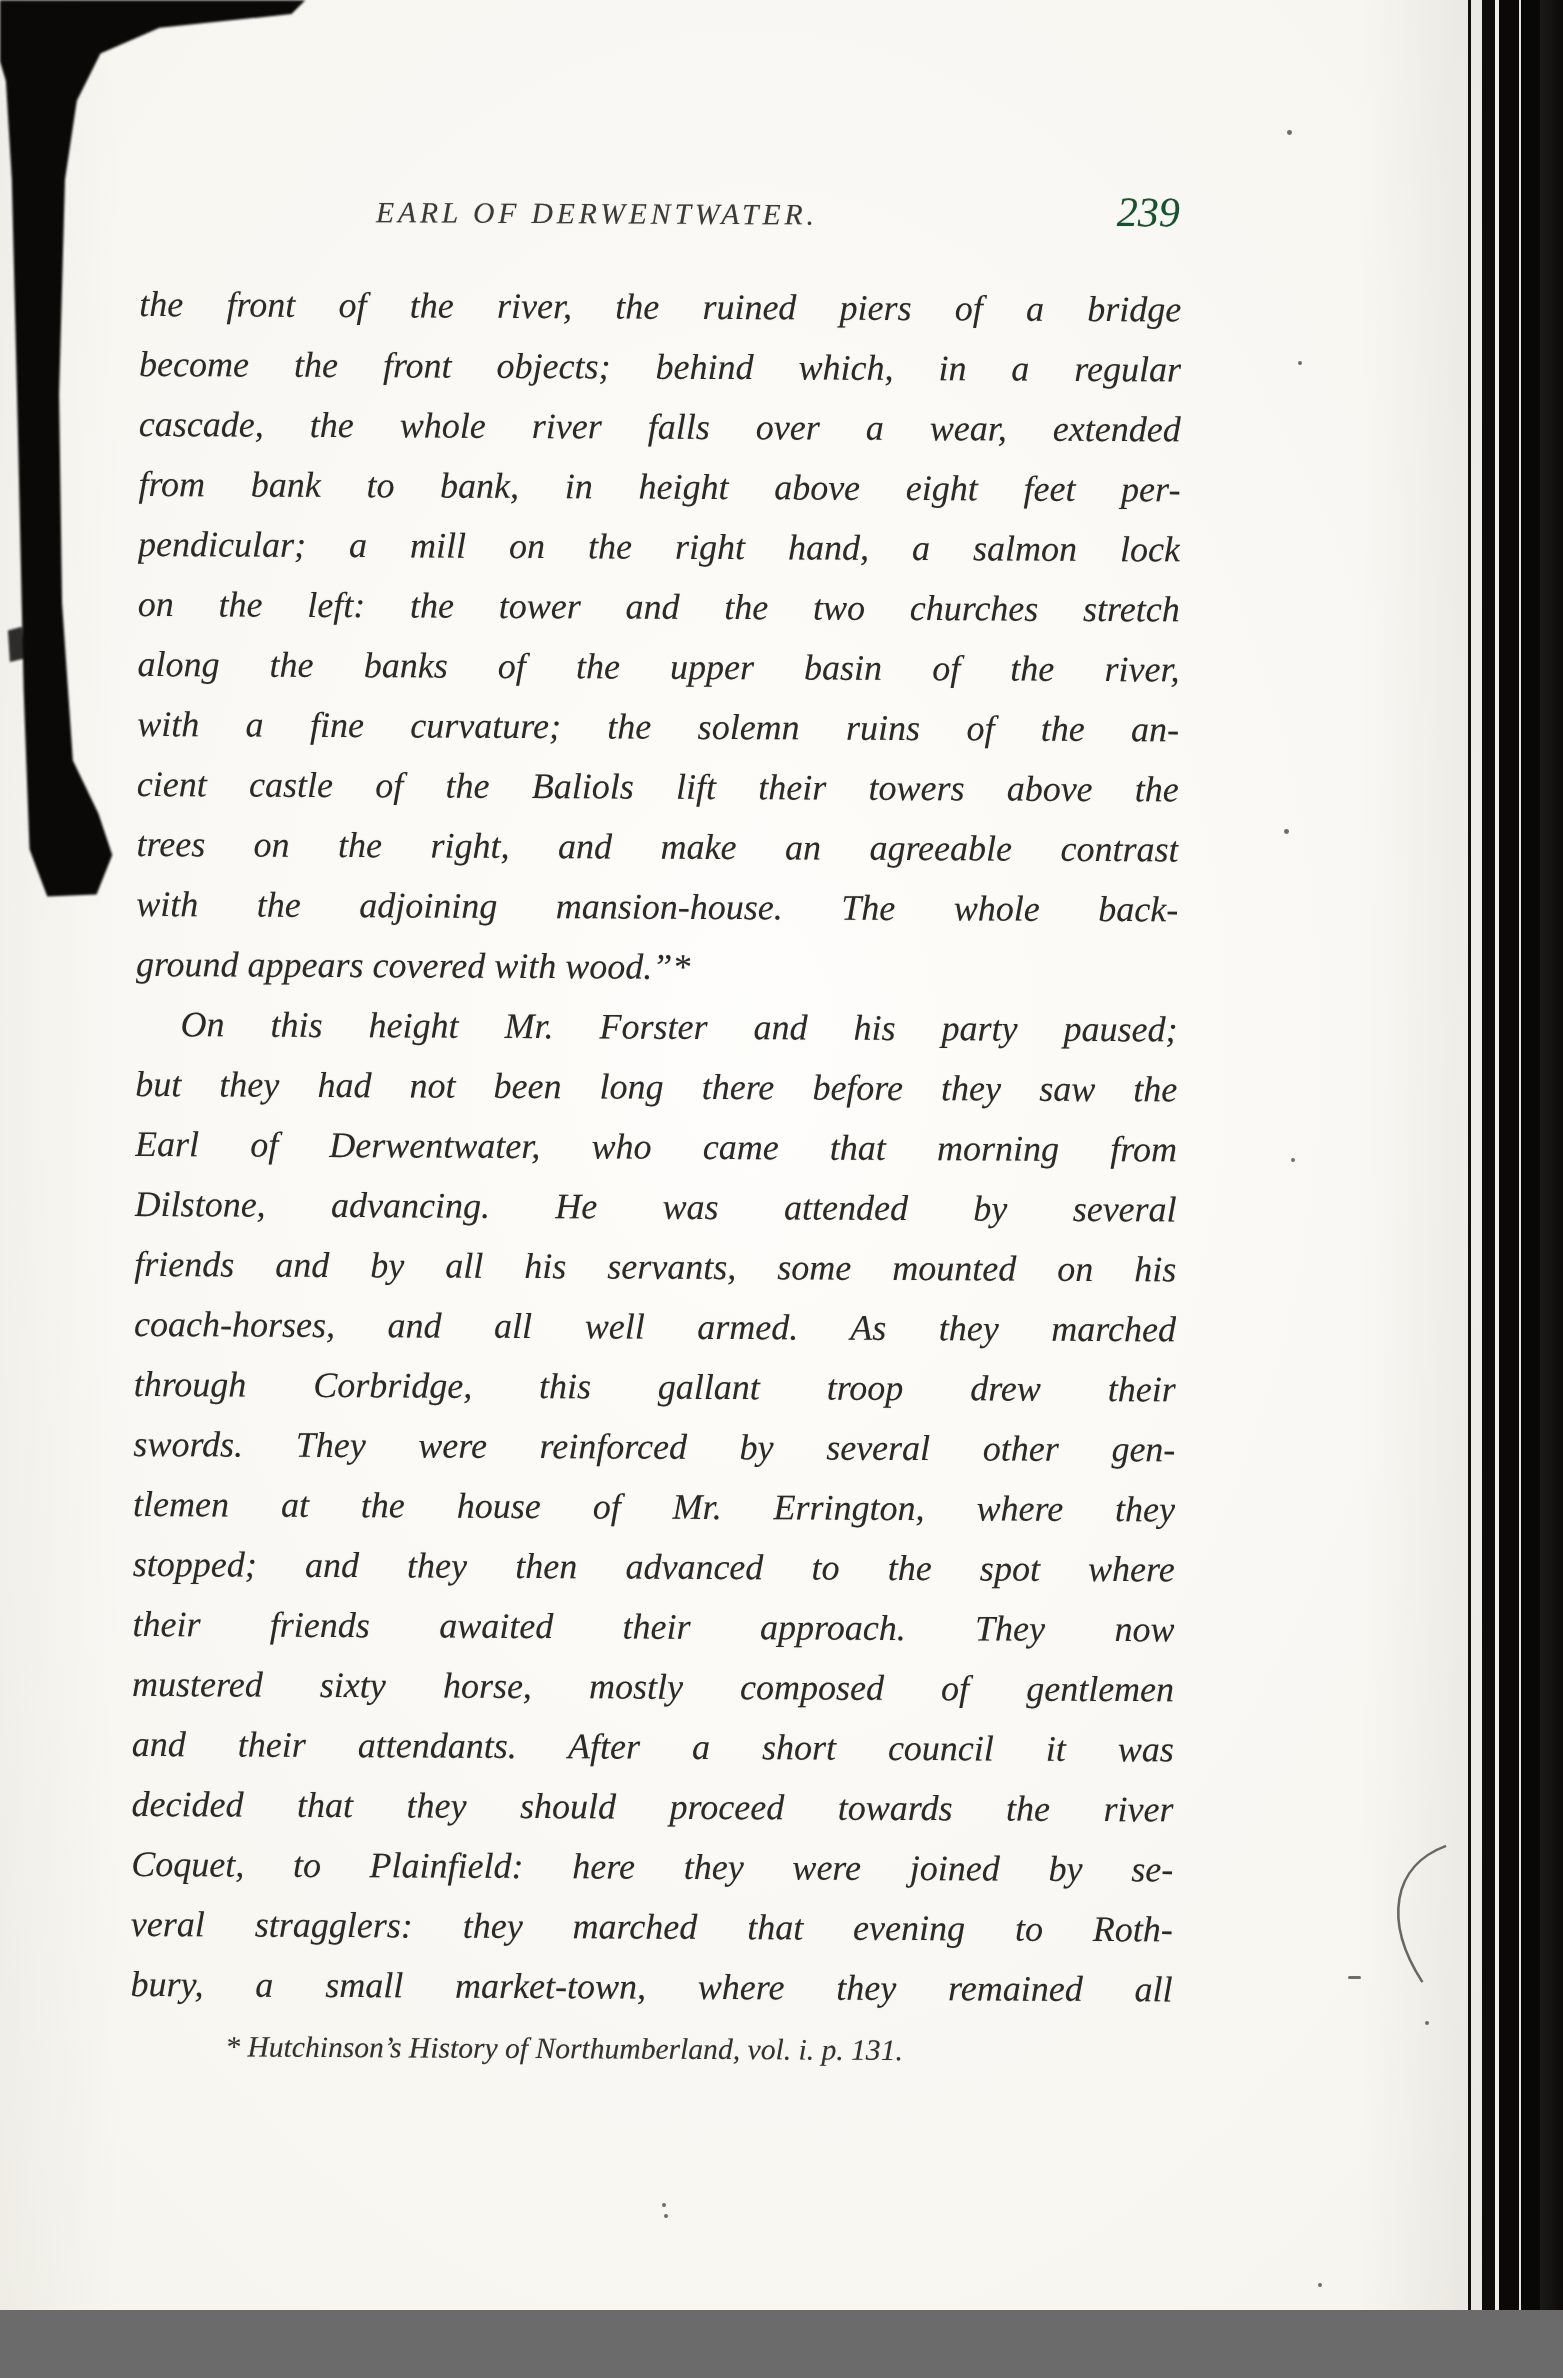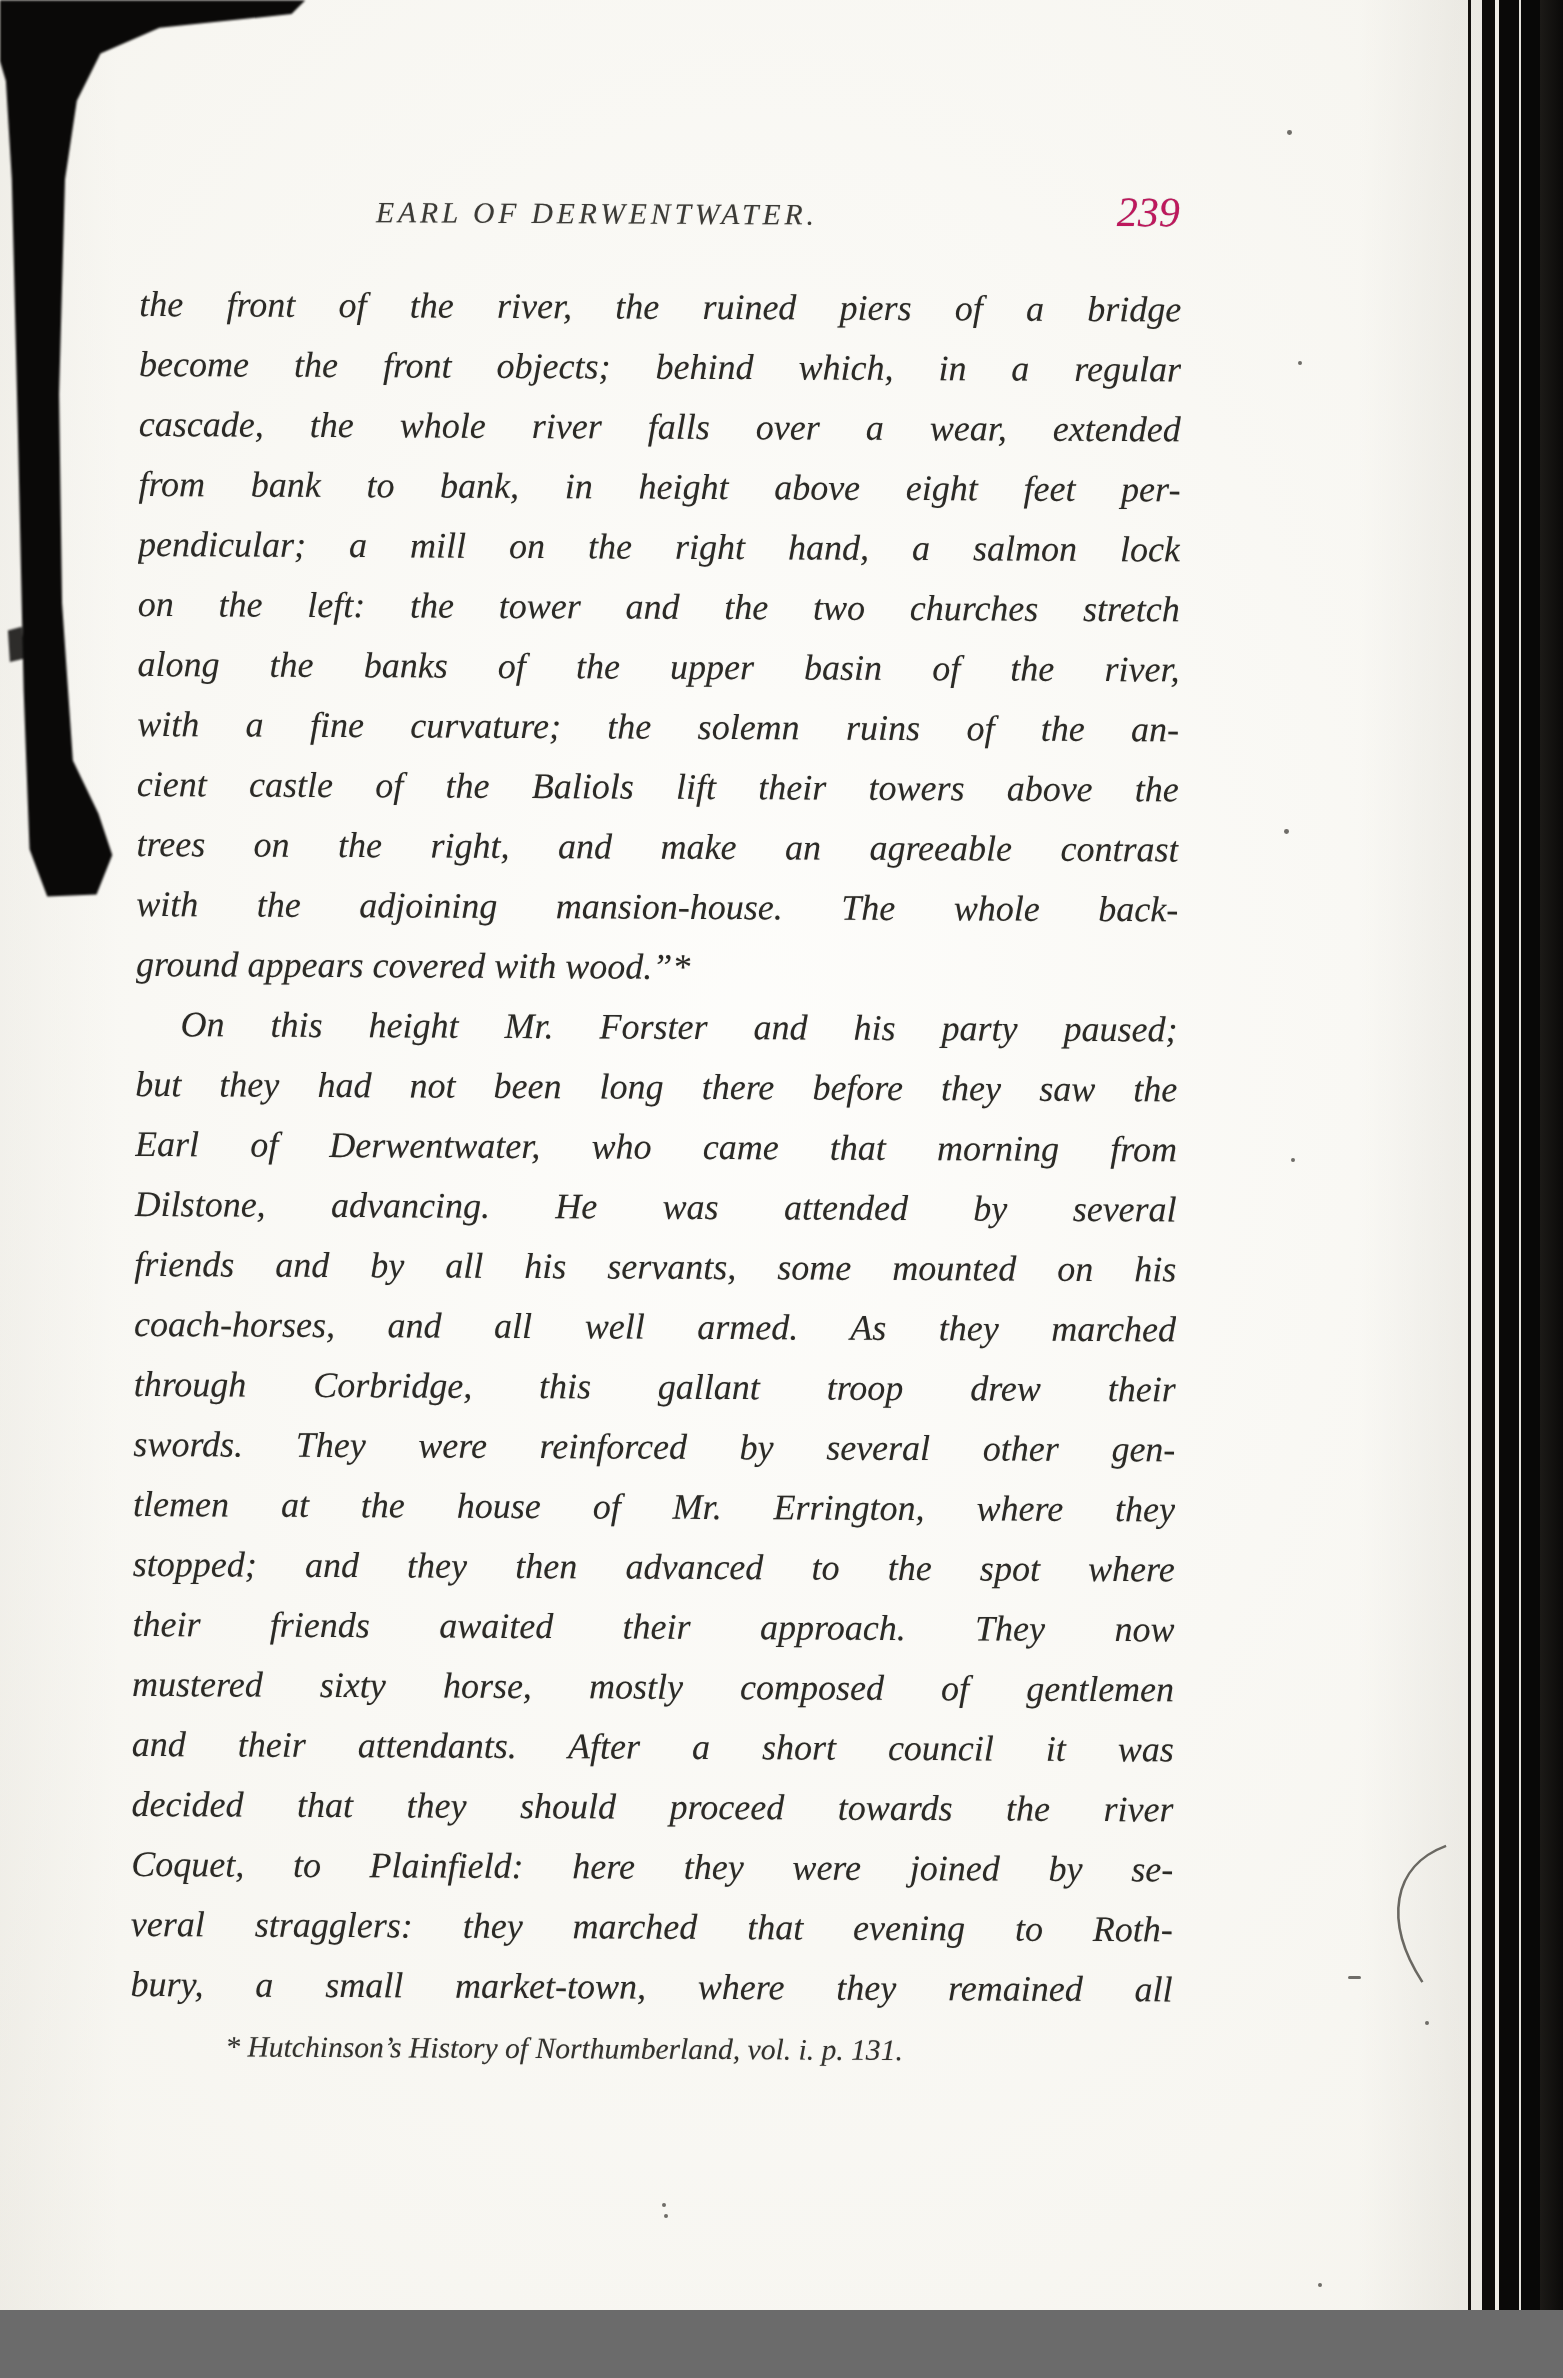--- a/index.html
+++ b/index.html
@@ -44,21 +44,21 @@
     position: absolute; left: 140px; top: 189px; width: 1042px;
     transform: rotate(0.3deg); transform-origin: 0 0;
     color: #2b2a26;
     text-shadow: 0 0 1px rgba(43,42,38,0.35);
   }
   .header-row { position: relative; height: 85px; }
   .running-head {
     position: absolute; left: 138px; right: 266px; top: 5.9px;
     text-align: center; font-size: 29.6px; letter-spacing: 3.9px; color: #3c3b37;
   }
-  .page-num { position: absolute; right: 2px; top: -5.9px; font-size: 42px; color: #be185d; }
+  .page-num { position: absolute; right: 2px; top: -5.9px; font-size: 42px; color: #14532d; }
 
   .text-body { width: 100%; }
   .line {
     height: 60px; line-height: 60px; font-size: 36px;
     text-align: justify; text-align-last: justify;
     overflow: hidden; white-space: nowrap;
   }
   .line.no-just { text-align-last: left; }
   .line.indent { text-indent: 45px; }
 

